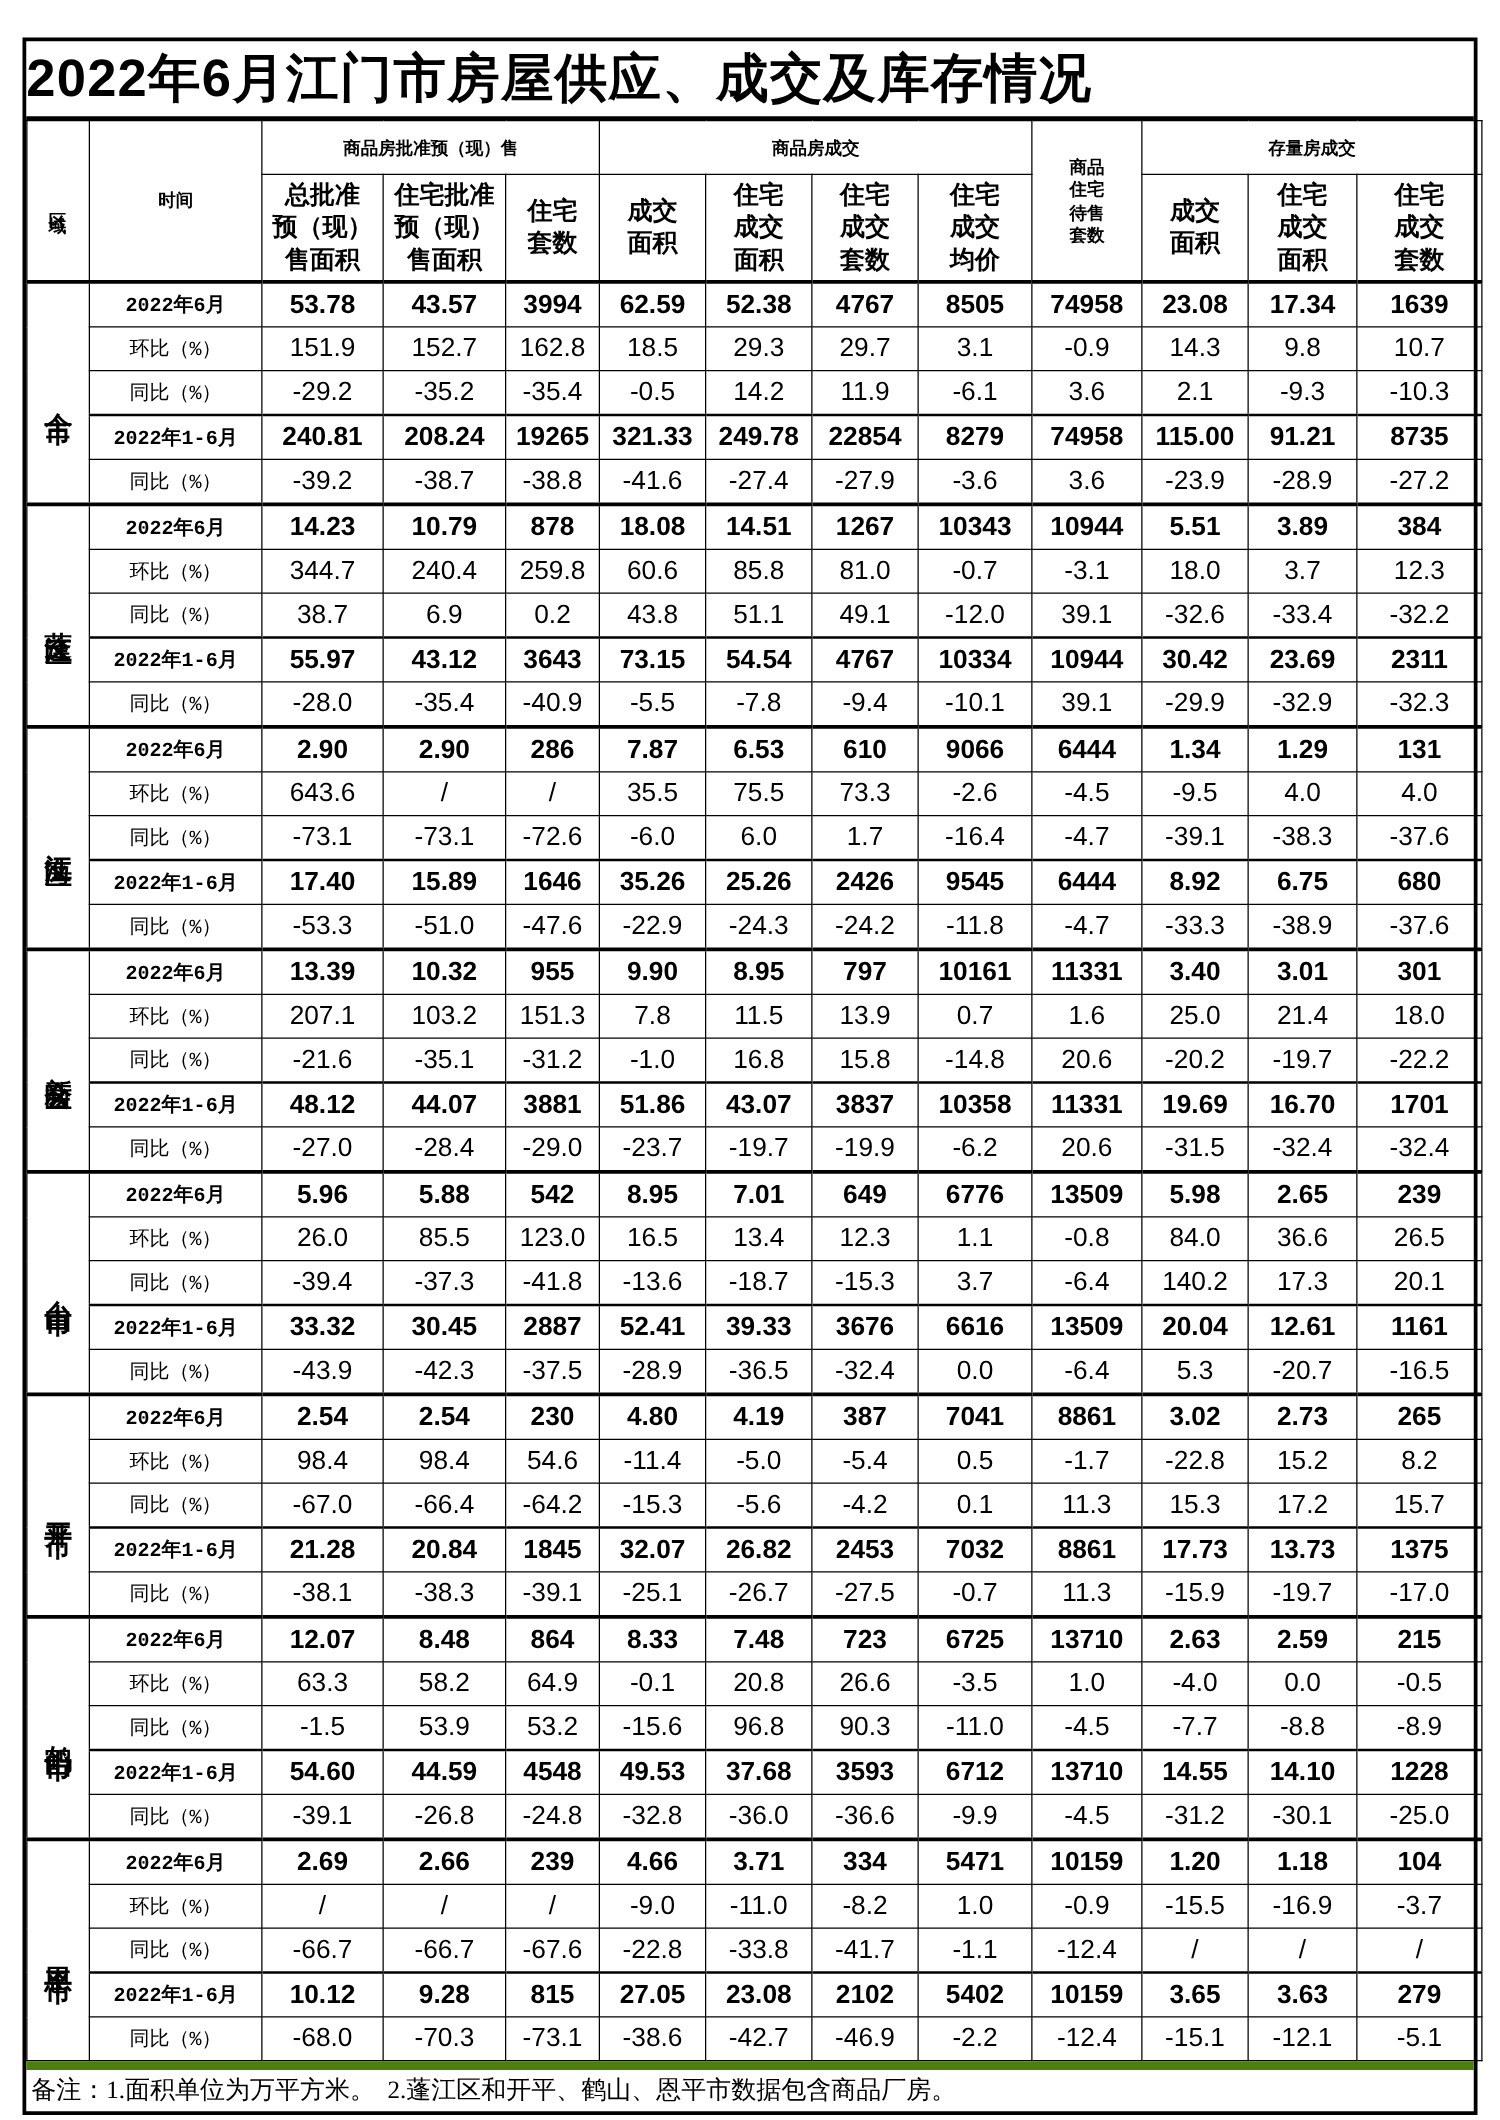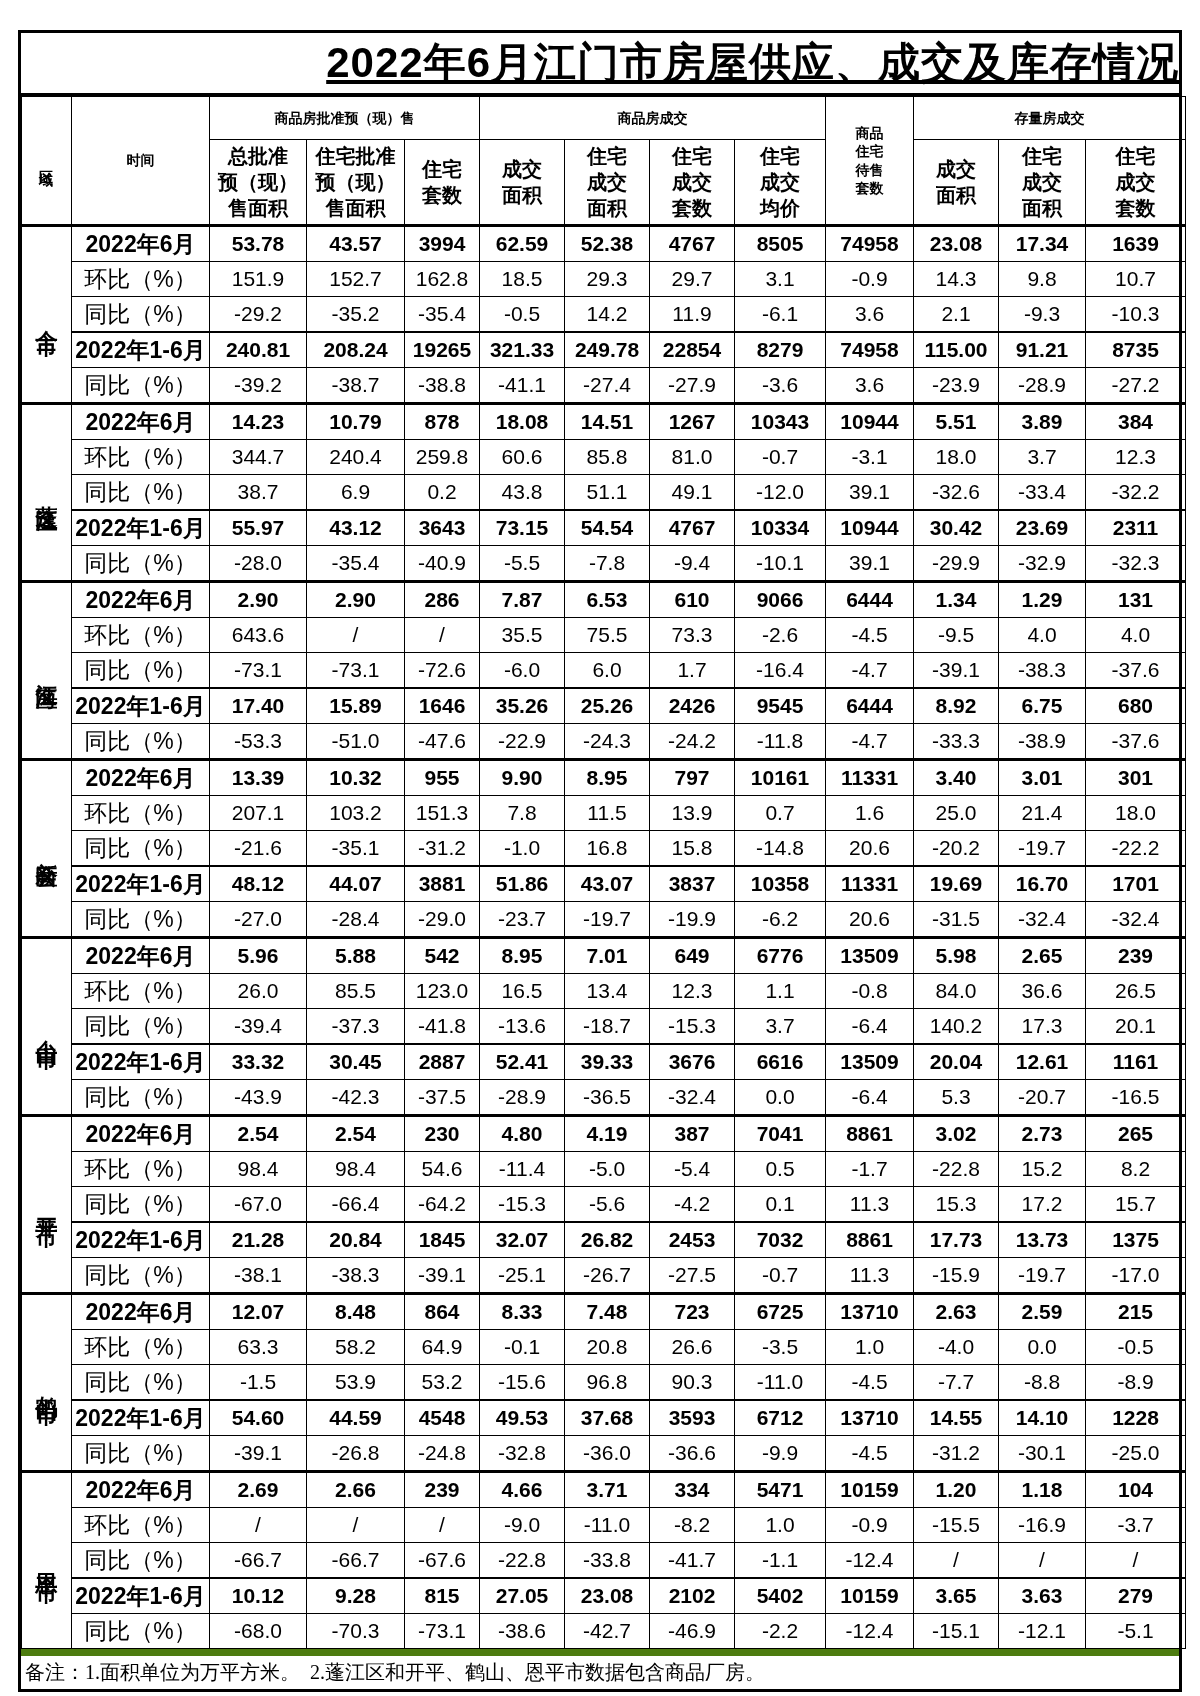--- a/index.html
+++ b/index.html
@@ -14,28 +14,27 @@
   .sheet {
     box-sizing: border-box;
     width: 1164px;
     margin: 30px 18px 0 18px;
     border: 3px solid #000000;
     background: #ffffff;
   }
   .title {
     height: 60px;
     line-height: 60px;
-    text-align: right;
+    text-align: left;
     font-size: 42px;
     font-weight: 900;
     letter-spacing: 1px;
     border-bottom: 3px solid #000000;
     white-space: nowrap;
     overflow: hidden;
-    text-decoration: underline;
   }
   table.grid {
     width: 100%;
     border-collapse: collapse;
     table-layout: fixed;
   }
   table.grid th, table.grid td {
     border: 1px solid #000000;
     padding: 0;
     text-align: center;
@@ -77,22 +76,22 @@
   }
   td.region-cell {
     font-size: 22px;
     font-weight: 600;
     font-family: "Liberation Serif", serif;
   }
   th.time-head { font-size: 22px; }
 
   tbody td { height: 34px; font-size: 21px; }
   tbody td.time-cell {
-    font-family: Liberation Sans, sans-serif;
-    font-size: 23px;
+    font-family: Liberation Mono, monospace;
+    font-size: 16px;
   }
   tbody tr.bold-row td { font-weight: 700; }
   tbody tr.plain-row td { font-weight: 400; }
   tbody tr.block-start td { border-top: 3px solid #000000; }
   tbody tr.cum-row td { border-top: 2px solid #000000; }
 
   .footnote {
     border-top: 7px solid #4d7c0f;
     height: 33px;
     line-height: 33px;
@@ -224,21 +223,21 @@
           <td class="value-cell">74958</td>
           <td class="value-cell">115.00</td>
           <td class="value-cell">91.21</td>
           <td class="value-cell">8735</td>
         </tr>
         <tr class="plain-row">
           <td class="time-cell">同比（%）</td>
           <td class="value-cell">-39.2</td>
           <td class="value-cell">-38.7</td>
           <td class="value-cell">-38.8</td>
-          <td class="value-cell">-41.1</td>
+          <td class="value-cell">-41.6</td>
           <td class="value-cell">-27.4</td>
           <td class="value-cell">-27.9</td>
           <td class="value-cell">-3.6</td>
           <td class="value-cell">3.6</td>
           <td class="value-cell">-23.9</td>
           <td class="value-cell">-28.9</td>
           <td class="value-cell">-27.2</td>
         </tr>
         <tr class="block-start bold-row">
           <td rowspan="5" class="region-cell">蓬江区</td>

